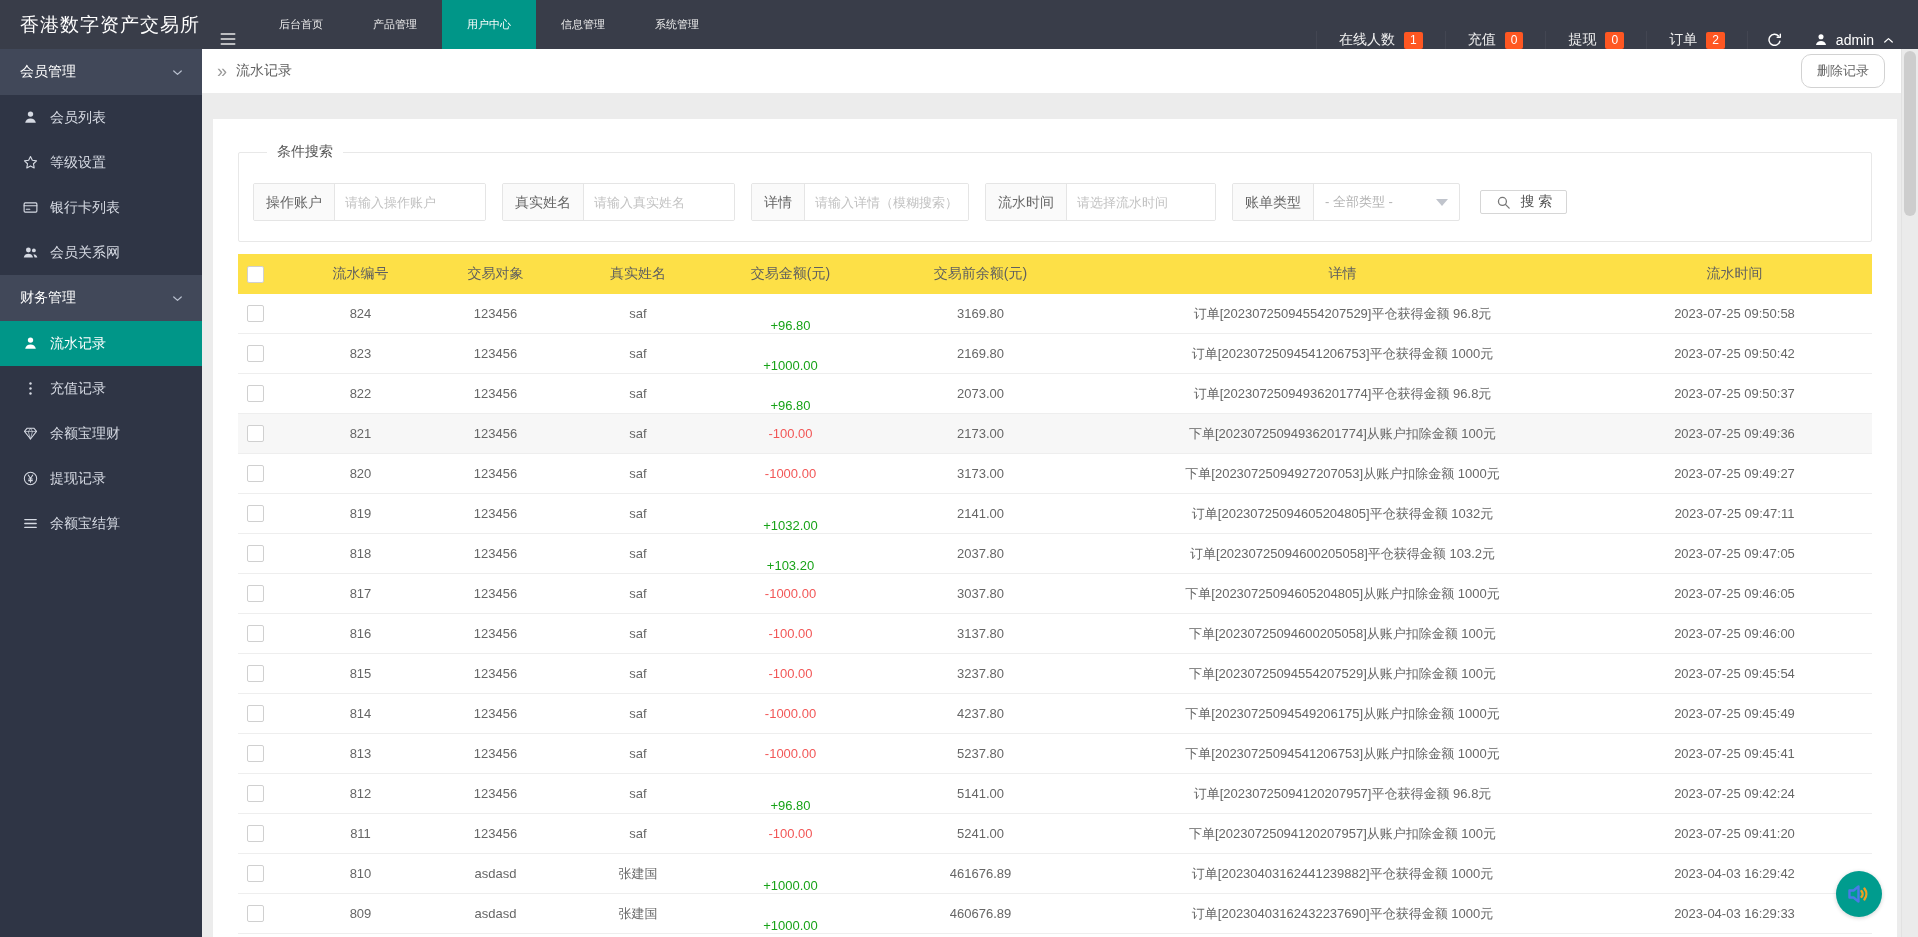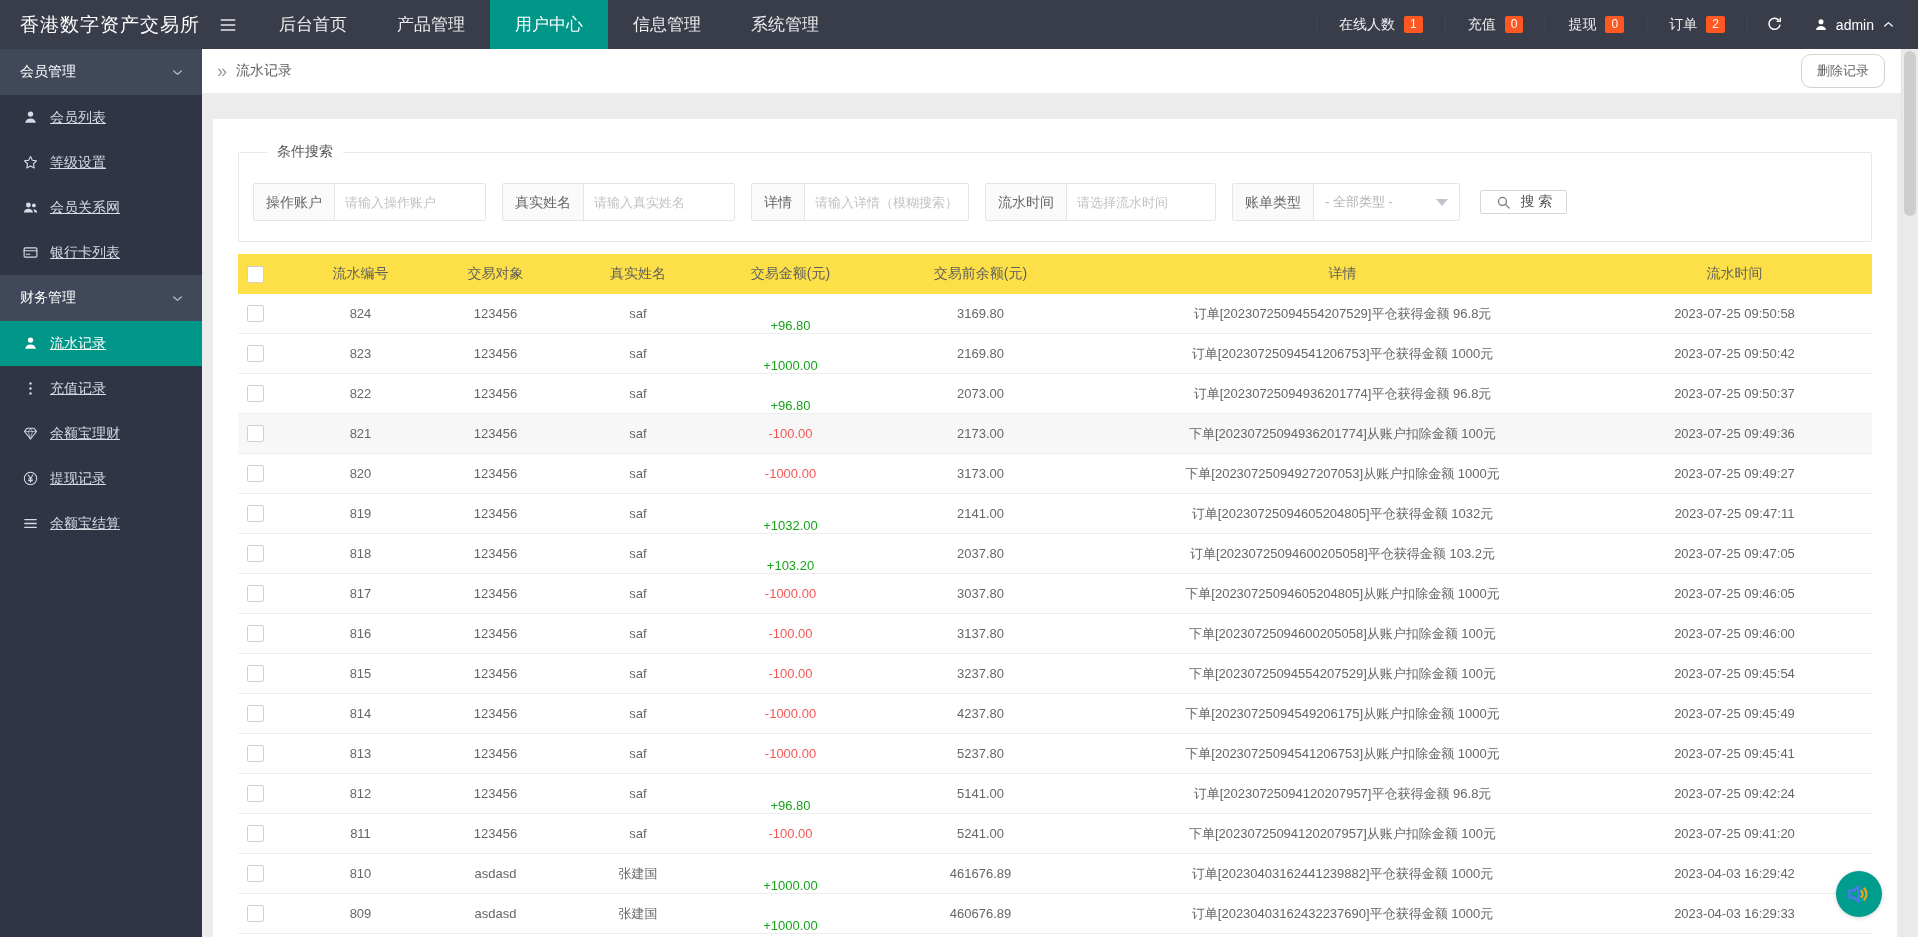--- a/index.html
+++ b/index.html
@@ -1,36 +1,36 @@
 <!DOCTYPE html>
 <html><head>
 <meta charset="utf-8">
 <style>
   * { box-sizing: border-box; margin: 0; padding: 0; }
   html,body { width:1918px; height:937px; overflow:hidden; }
   body { font-family:"Liberation Sans","DejaVu Sans",sans-serif; background:#ececec; position:relative; color:#666; }
 
   
-  .topbar { position:absolute; top:0; left:0; width:1918px; height:49px; background:#393D49; display:flex; align-items:center; z-index:40; color:#fff; }
+  .topbar { position:absolute; top:0; left:0; width:1918px; height:49px; background:#393D49; display:flex; align-items:flex-end; z-index:40; color:#fff; }
   .logo { width:202px; line-height:49px; padding-left:20px; font-size:19px; letter-spacing:1px; color:#fff; flex:none; }
   .hamburger { width:52px; display:flex; align-items:center; justify-content:center; cursor:pointer; color:#e8e8e8; }
   .nav-items { display:flex; }
-  .nav-item { padding:0 25px; line-height:49px; font-size:17px; color:#ededed; cursor:pointer; }
+  .nav-item { padding:0 25px; line-height:49px; font-size:11px; color:#ededed; cursor:pointer; }
   .nav-item.active { background:#009688; color:#fff; }
   .nav-right { margin-left:auto; display:flex; align-items:stretch; }
   .stat { display:flex; align-items:center; gap:9px; padding:0 22px; font-size:14px; color:#f0f0f0; border-left:1px solid rgba(255,255,255,.05); cursor:pointer; }
   .badge { background:#FF5722; color:#fff; font-size:12px; line-height:17px; padding:0 6px; border-radius:2px; }
   .refresh-btn { width:54px; display:flex; align-items:center; justify-content:center; color:#fff; cursor:pointer; border-left:1px solid rgba(255,255,255,.05); }
   .admin-box { display:flex; align-items:center; gap:7px; padding:0 22px 0 12px; font-size:14px; cursor:pointer; }
 
   
   .sidebar { position:absolute; top:49px; left:0; bottom:0; width:202px; background:#2f3545; z-index:30; }
   .side-group-header { height:46px; background:#414859; color:#fff; font-size:14px; display:flex; align-items:center; justify-content:space-between; padding:0 17px 0 20px; cursor:pointer; }
   .side-group-header .chev { color:#b9c1cf; display:flex; }
-  .side-item { height:45px; display:flex; align-items:center; gap:11px; padding-left:21px; color:#d6dae3; font-size:14px; cursor:pointer;text-decoration:underline; }
+  .side-item { height:45px; display:flex; align-items:center; gap:11px; padding-left:21px; color:#d6dae3; font-size:14px; cursor:pointer; }
   .side-item.active { background:#009688; color:#fff; }
   .side-item .ic { display:flex; width:18px; justify-content:center; }
 
   
   .main { position:absolute; left:202px; top:49px; right:0; bottom:0; }
   .breadcrumb-bar { height:44px; background:#fff; display:flex; align-items:center; padding:0 33px 0 15px; }
   .crumb-arrow { color:#9a9a9a; font-size:18px; margin-right:9px; line-height:1; }
   .crumb-title { color:#5f5f5f; font-size:14px; }
   .delete-btn { margin-left:auto; background:#fff; border:1px solid #d2d2d2; border-radius:10px; color:#666; font-size:13px; padding:7px 15px; cursor:pointer; font-family:inherit; }
 
@@ -155,37 +155,37 @@
       <span class="ic">
         <svg viewBox="0 0 24 24" width="17" height="17">
           <path d="M12 3.5l2.6 5.4 5.9.8-4.3 4.1 1 5.8-5.2-2.8-5.2 2.8 1-5.8-4.3-4.1 5.9-.8z" fill="none" stroke="currentColor" stroke-width="1.6" stroke-linecap="round" stroke-linejoin="round"></path>
         </svg>
       </span>
       <span>等级设置</span>
     </div>
     <div class="side-item">
       <span class="ic">
         <svg viewBox="0 0 24 24" width="17" height="17">
+          <rect x="3" y="5.5" width="18" height="13" rx="1.5" fill="none" stroke="currentColor" stroke-width="1.6" stroke-linecap="round" stroke-linejoin="round"></rect>
+          <path d="M3 9.5h18" fill="none" stroke="currentColor" stroke-width="1.6" stroke-linecap="round" stroke-linejoin="round"></path>
+          <path d="M6 14.5h5" fill="none" stroke="currentColor" stroke-width="1.6" stroke-linecap="round" stroke-linejoin="round"></path>
+        </svg>
+      </span>
+      <span>银行卡列表</span>
+    </div>
+    <div class="side-item">
+      <span class="ic">
+        <svg viewBox="0 0 24 24" width="17" height="17">
           <circle cx="9" cy="8.5" r="3.4" fill="currentColor" stroke="none"></circle>
           <path d="M2.5 19c.5-3.4 3.2-5.2 6.5-5.2s6 1.8 6.5 5.2z" fill="currentColor" stroke="none"></path>
           <circle cx="16.8" cy="9" r="2.7" fill="currentColor" stroke="none"></circle>
           <path d="M16.2 14.3c2.9.2 5 1.8 5.4 4.7h-3.8z" fill="currentColor" stroke="none"></path>
         </svg>
       </span>
       <span>会员关系网</span>
-    </div>
-    <div class="side-item">
-      <span class="ic">
-        <svg viewBox="0 0 24 24" width="17" height="17">
-          <rect x="3" y="5.5" width="18" height="13" rx="1.5" fill="none" stroke="currentColor" stroke-width="1.6" stroke-linecap="round" stroke-linejoin="round"></rect>
-          <path d="M3 9.5h18" fill="none" stroke="currentColor" stroke-width="1.6" stroke-linecap="round" stroke-linejoin="round"></path>
-          <path d="M6 14.5h5" fill="none" stroke="currentColor" stroke-width="1.6" stroke-linecap="round" stroke-linejoin="round"></path>
-        </svg>
-      </span>
-      <span>银行卡列表</span>
     </div>
     <div class="side-group-header">
       <span>财务管理</span>
       <span class="chev">
         <svg viewBox="0 0 24 24" width="15" height="15">
           <path d="M6 9.5l6 5.5 6-5.5" fill="none" stroke="currentColor" stroke-width="2" stroke-linecap="round" stroke-linejoin="round"></path>
         </svg>
       </span>
     </div>
     <div class="side-item active">

